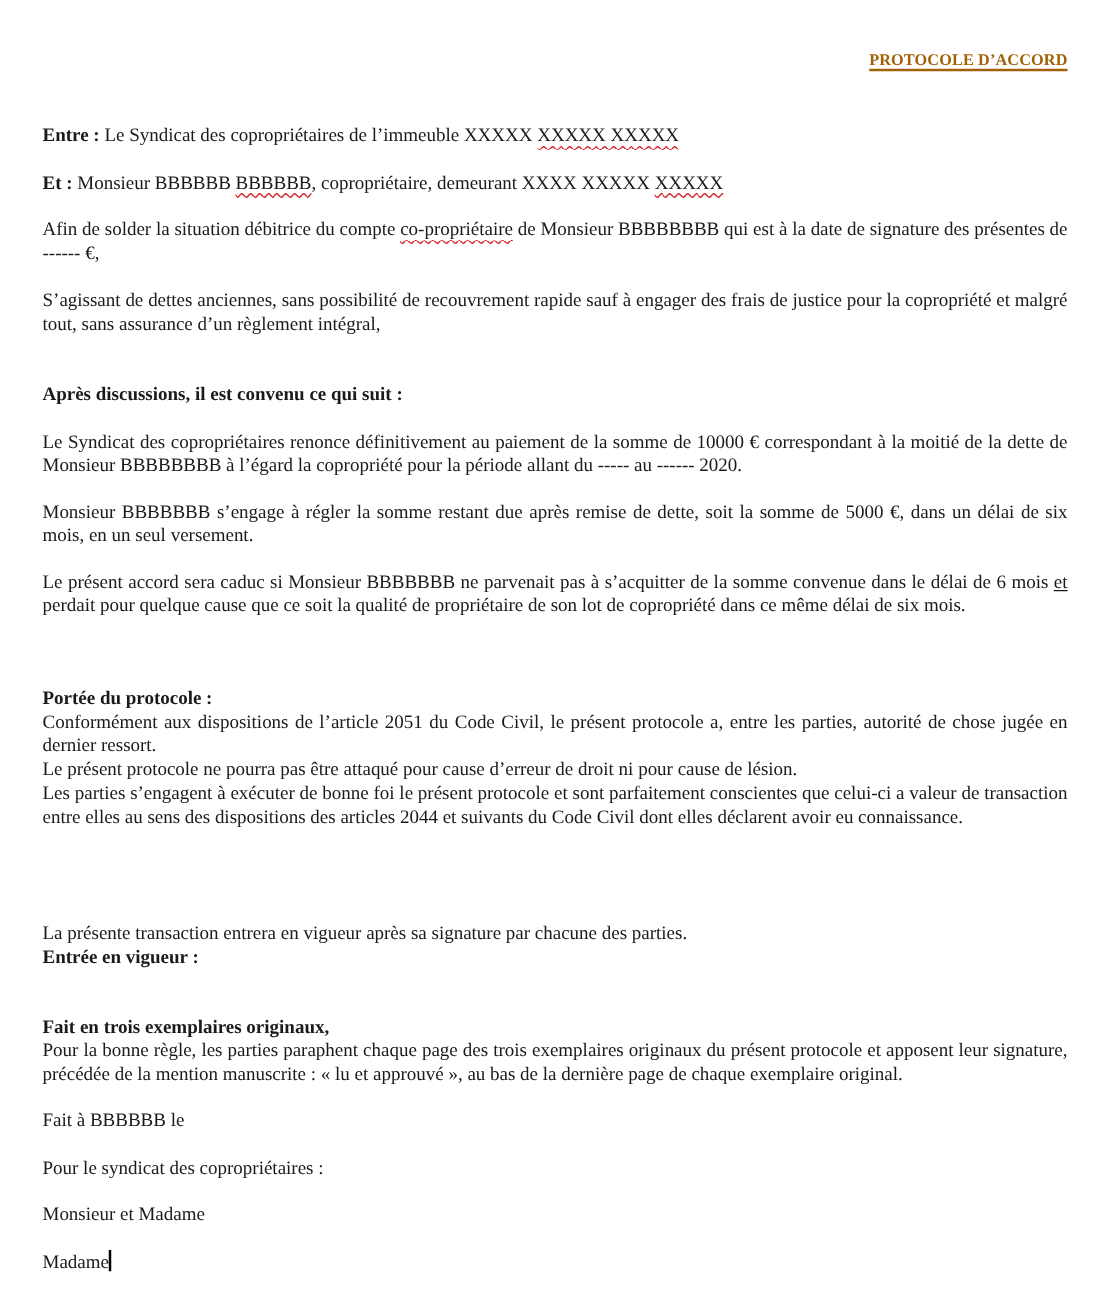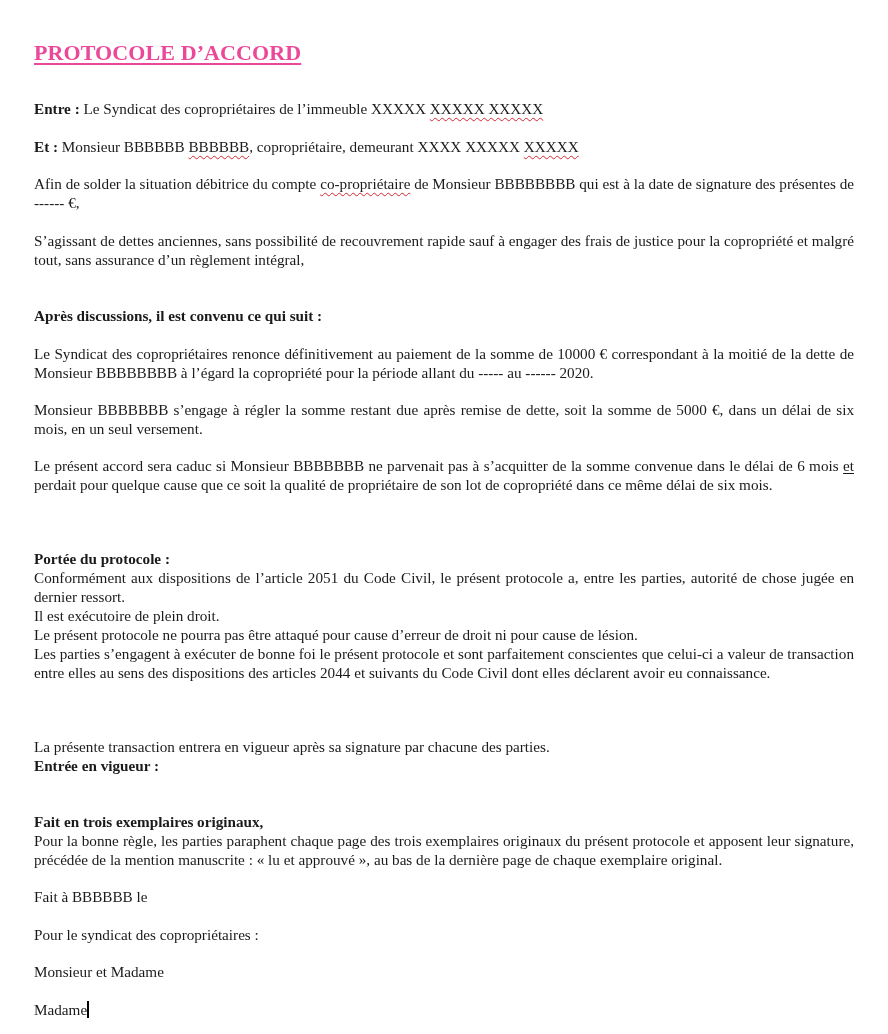--- a/index.html
+++ b/index.html
@@ -20,27 +20,27 @@
       position: absolute;
       left: 34px;
       top: 0;
       width: 820px;
     }
     .title {
       position: absolute;
       left: 0;
       width: 820px;
       top: 40px;
-      text-align: left;
+      text-align: right;
       font-weight: bold;
-      font-size: 22px;
+      font-size: 13px;
       text-decoration: underline;
       text-underline-offset: 3px;
       text-decoration-thickness: 1.5px;
-      color: #ec4899;
+      color: #a16207;
       letter-spacing: 0.1px;
     }
     .blk {
       position: absolute;
       left: 0;
       width: 820px;
       line-height: 19px;
       margin: 0;
     }
     .just {
@@ -93,21 +93,20 @@
 
   <p class="blk just" style="top:400px;">Monsieur BBBBBBB s’engage à régler la somme restant due après remise de dette, soit la somme de 5000 €, dans un délai de six mois, en un seul versement.</p>
 
   <p class="blk just" style="top:456px;">
     <span>Le présent accord sera caduc si Monsieur BBBBBBB ne parvenait pas à s’acquitter de la somme convenue dans le délai de 6 mois </span><span class="ul">et</span><span> perdait pour quelque cause que ce soit la qualité de propriétaire de son lot de copropriété dans ce même délai de six mois.</span>
   </p>
 
   <div class="blk" style="top:549px;">
     <div><b>Portée du protocole :</b></div>
     <div class="just">Conformément aux dispositions de l’article 2051 du Code Civil, le présent protocole a, entre les parties, autorité de chose jugée en dernier ressort.</div>
-    <div>Il est exécutoire de plein droit.</div>
     <div>Le présent protocole ne pourra pas être attaqué pour cause d’erreur de droit ni pour cause de lésion.</div>
     <div class="just">Les parties s’engagent à exécuter de bonne foi le présent protocole et sont parfaitement conscientes que celui-ci a valeur de transaction entre elles au sens des dispositions des articles 2044 et suivants du Code Civil dont elles déclarent avoir eu connaissance.</div>
   </div>
 
   <div class="blk" style="top:737px;">
     <div>La présente transaction entrera en vigueur après sa signature par chacune des parties.</div>
     <div><b>Entrée en vigueur :</b></div>
   </div>
 
   <div class="blk" style="top:812px;">

